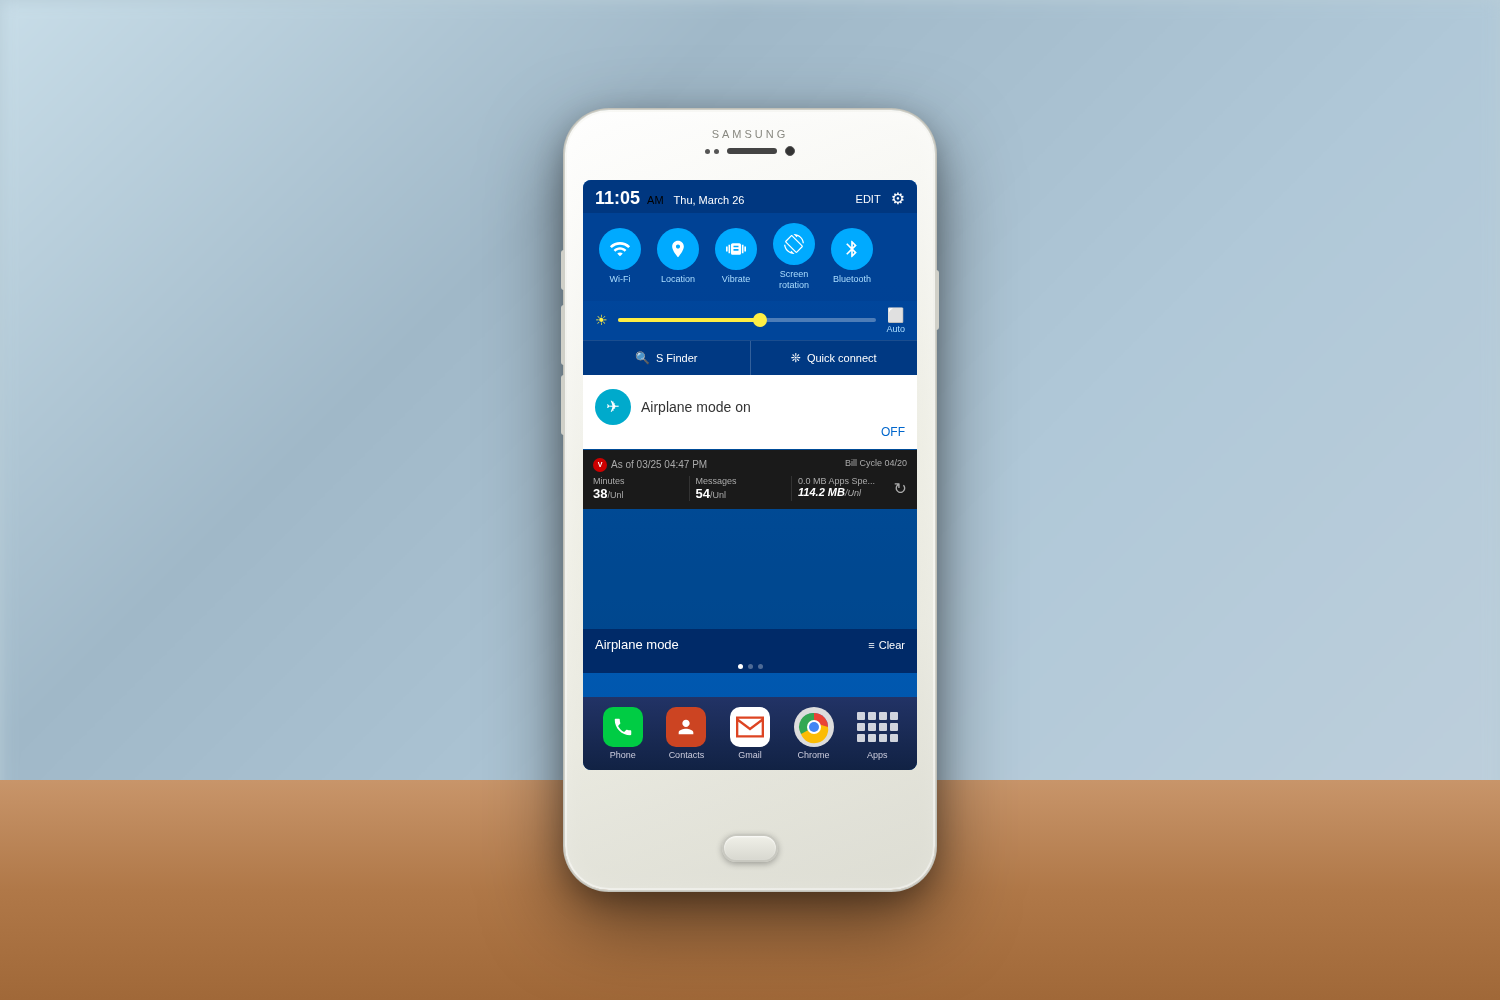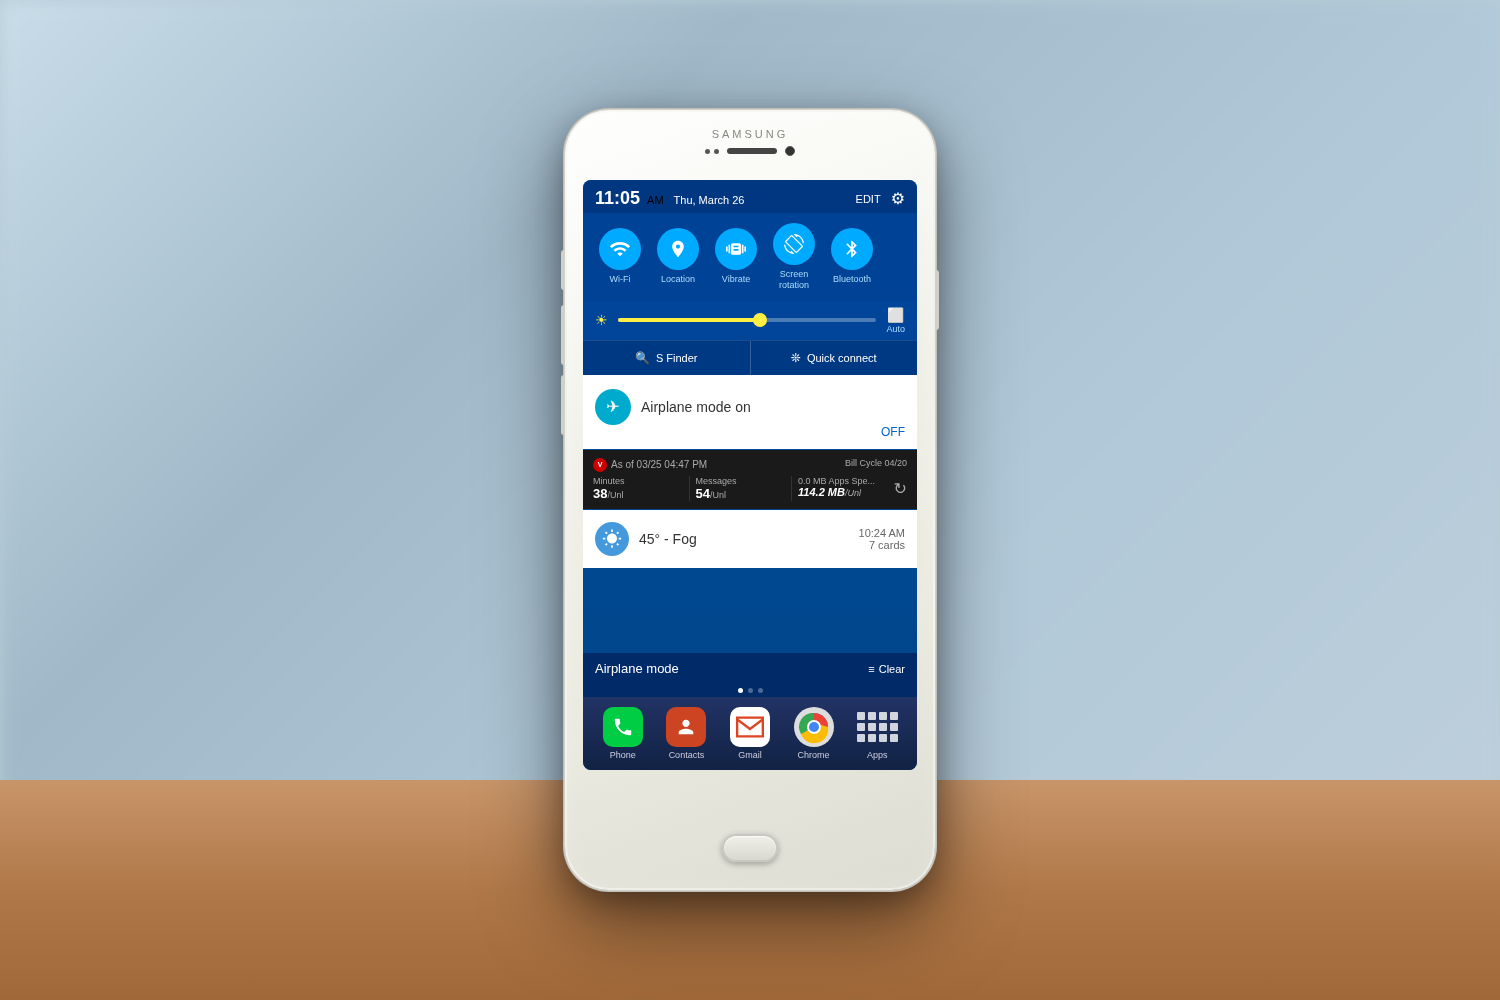--- a/index.html
+++ b/index.html
@@ -430,20 +430,21 @@
     .dot.active { background: white; }
 
     
     .home-peek {
       background: linear-gradient(180deg, #223366 0%, #112244 100%);
       flex-shrink: 0;
       display: flex;
       flex-direction: column;
       align-items: center;
       padding: 6px 0;
+      margin-top: 24px;
     }
 
     
     .dock {
       display: flex;
       justify-content: space-around;
       width: 100%;
       padding: 4px 8px;
     }
     .dock-item {
@@ -683,36 +684,20 @@
               <span class="bill-stat-label">0.0 MB Apps Spe...</span>
               <div style="display:flex;align-items:baseline;font-style:italic;">
                 <span class="bill-stat-value" style="font-size:11px;">114.2 MB</span>
                 <span class="bill-stat-unit">/Unl</span>
               </div>
             </div>
             <span class="bill-refresh">↻</span>
           </div>
         </div>
 
-        <div class="weather-card">
-          <div class="weather-left">
-            <div class="weather-icon-circle">
-              <svg width="20" height="20" viewBox="0 0 24 24" fill="white">
-                <path d="M6.76 4.84l-1.8-1.79-1.41 1.41 1.79 1.79 1.42-1.41zM4 10.5H1v2h3v-2zm9-9.95h-2V3.5h2V.55zm7.45 3.91l-1.41-1.41-1.79 1.79 1.41 1.41 1.79-1.79zm-3.21 13.7l1.79 1.8 1.41-1.41-1.8-1.79-1.4 1.4zM20 10.5v2h3v-2h-3zm-8-5c-3.31 0-6 2.69-6 6s2.69 6 6 6 6-2.69 6-6-2.69-6-6-6zm-1 16.95h2V19.5h-2v2.95zm-7.45-3.91l1.41 1.41 1.79-1.8-1.41-1.41-1.79 1.8z"></path>
-              </svg>
-            </div>
-            <div class="weather-info">
-              <div class="weather-temp">45° - Fog</div>
-            </div>
-          </div>
-          <div class="weather-right">
-            <div class="weather-time">10:24 AM</div>
-            <div class="weather-cards">7 cards</div>
-          </div>
-        </div>
       </div>
 
       <div class="bottom-bar">
         <span class="airplane-mode-label">Airplane mode</span>
         <div class="clear-btn">
           <span>≡</span>
           <span>Clear</span>
         </div>
       </div>
 

